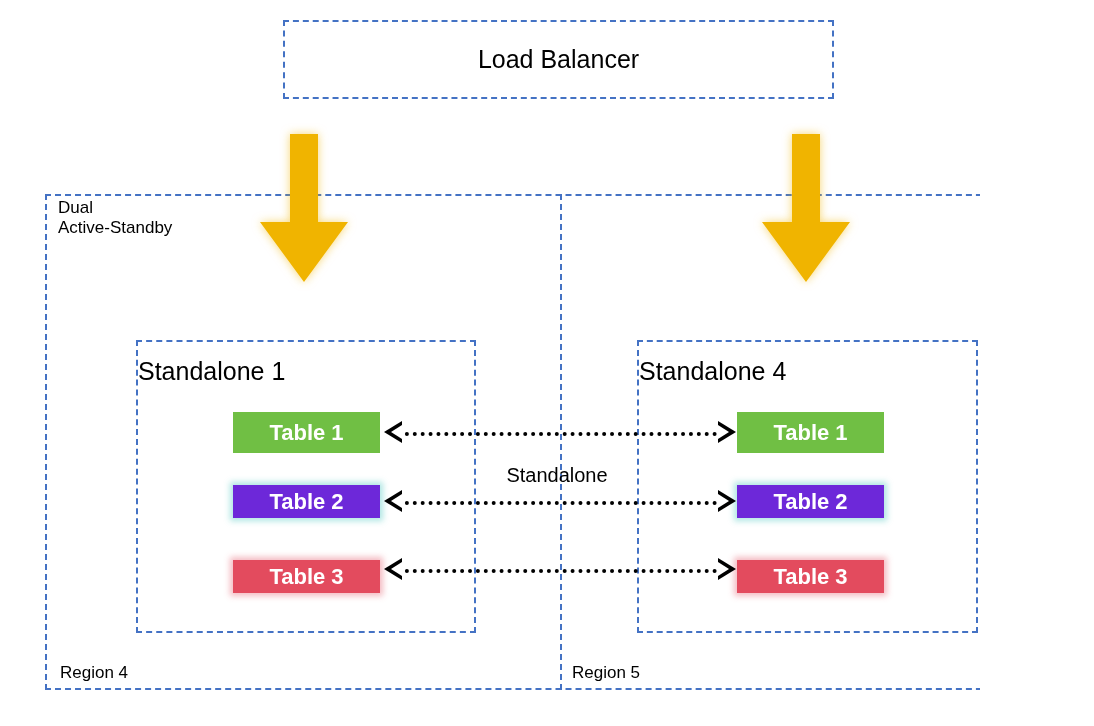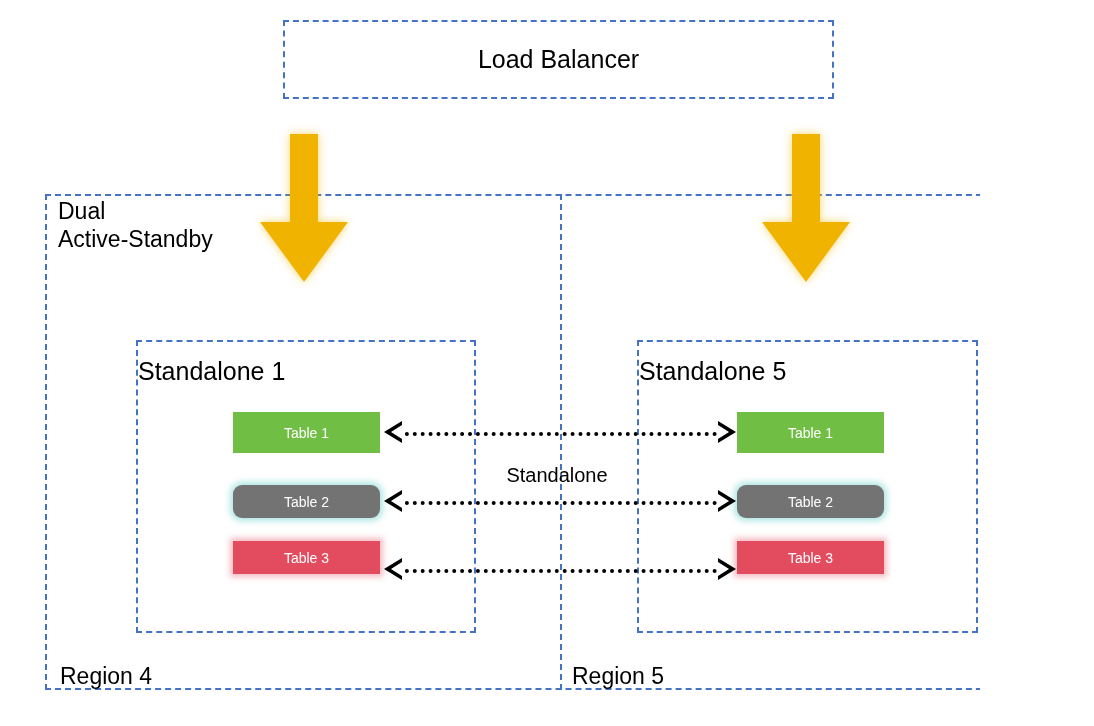--- a/index.html
+++ b/index.html
@@ -60,21 +60,21 @@
     position: absolute;
     left: 560px;
     top: 194px;
     width: 0px;
     height: 496px;
     border-left: 2px dashed #4472C4;
   }
 
   .region-label {
     position: absolute;
-    font-size: 23px;
+    font-size: 17px;
     line-height: 1.2;
     color: #000;
     white-space: pre;
   }
   #dual-label   { left: 58px;  top: 198px; }
   #region1-label{ left: 60px;  top: 663px; }
   #region2-label{ left: 572px; top: 663px; }
 
   
   #standalone-1 {
@@ -101,44 +101,44 @@
     white-space: nowrap;
   }
 
   
   .table-chip {
     position: absolute;
     display: flex;
     align-items: center;
     justify-content: center;
     color: #ffffff;
-    font-size: 14px;
+    font-size: 22px;
     line-height: 1;
     white-space: nowrap;
     box-sizing: border-box;
+    font-weight: bold;
   }
   .chip-green {
     background: #70BF44;
   }
   .chip-teal {
-    background: #737373;
+    background: #6d28d9;
     box-shadow: 0 0 6px 3px rgba(45,189,182,0.38);
-    border-radius: 9px;
   }
   .chip-red {
     background: #E34B5E;
     box-shadow: 0 0 6px 3px rgba(227,75,94,0.38);
   }
 
   
   .chip-l { left: 233px; width: 147px; }
   .chip-r { left: 737px; width: 147px; }
   .row-1 { top: 412px; height: 41px; }
   .row-2 { top: 485px; height: 33px; }
-  .row-3 { top: 541px; height: 33px; }
+  .row-3 { top: 560px; height: 33px; }
 
   
   .replicate-line {
     position: absolute;
     left: 397px;
     width: 320px;
     height: 0;
     border-top: 4px dotted #000000;
   }
   #rep-line-1 { top: 432px; }
@@ -222,21 +222,21 @@
 
   <svg class="yellow-arrow" id="yellow-arrow-2" viewBox="0 0 92 150">
     <polygon points="32,0 60,0 60,88 90,88 46,148 2,88 32,88" fill="#F0B400"></polygon>
   </svg>
 
   <div class="dashed-box" id="standalone-1">
     <div class="standalone-title">Standalone 1</div>
   </div>
 
   <div class="dashed-box" id="standalone-2">
-    <div class="standalone-title">Standalone 5</div>
+    <div class="standalone-title">Standalone 4</div>
   </div>
 
   <div class="table-chip chip-green chip-l row-1">Table 1</div>
   <div class="table-chip chip-teal chip-l row-2">Table 2</div>
   <div class="table-chip chip-red chip-l row-3">Table 3</div>
 
   <div class="table-chip chip-green chip-r row-1">Table 1</div>
   <div class="table-chip chip-teal chip-r row-2">Table 2</div>
   <div class="table-chip chip-red chip-r row-3">Table 3</div>
 

